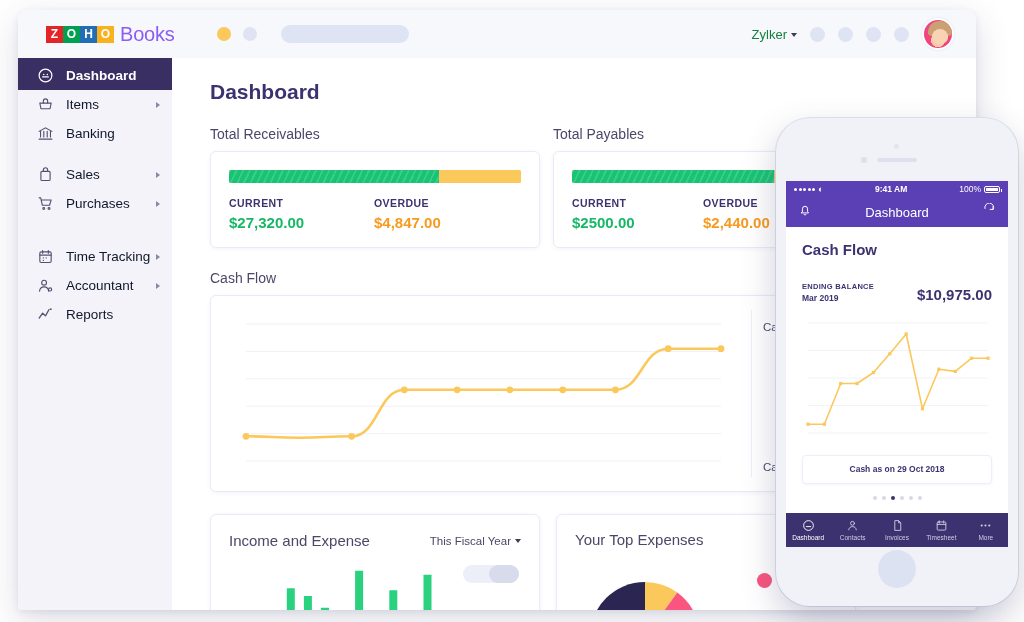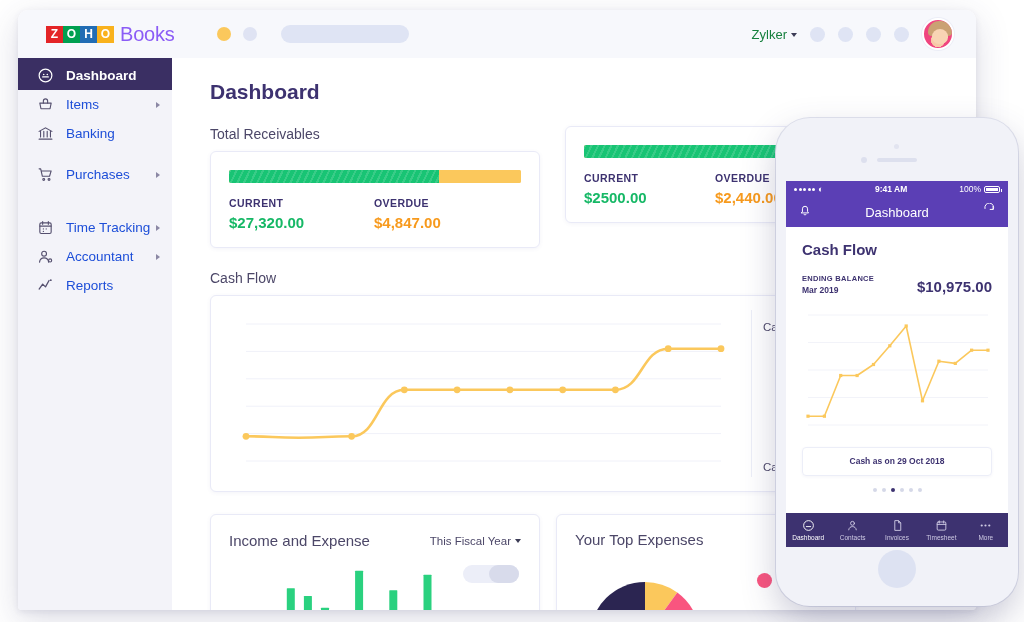--- a/index.html
+++ b/index.html
@@ -67,37 +67,37 @@
   .avatar::after{ content:""; position:absolute; left:8px; top:9px; width:16px; height:15px;
     background:#f8d4b4; border-radius:50% 50% 45% 45%; }
 
   
   .sidebar {
     position:absolute; left:0; top:48px; width:154px; bottom:0;
     background:#f3f3f9; border-top:3px solid #3a2f63;
   }
   .nav-item {
     display:flex; align-items:center; height:29px; padding-left:18px;
-    color:#1d4ed8; font-size:13.5px; position:relative; cursor:pointer;
+    color:#0f172a; font-size:13.5px; position:relative; cursor:pointer;
   }
   .nav-item .ico { width:18px; height:18px; margin-right:12px; flex:none;
     display:flex; align-items:center; justify-content:center; }
   .nav-item .ico svg { display:block; }
   .nav-item.active { background:#3a2f63; color:#ffffff; font-weight:bold; }
   .nav-arrow { position:absolute; right:12px; top:50%; margin-top:-3px;
     border-top:3.5px solid transparent; border-bottom:3.5px solid transparent;
     border-left:4.5px solid #8b87a4; }
   .nav-gap { height:12px; }
 
   
   .main { position:absolute; left:154px; top:48px; right:0; bottom:0;
     background:#ffffff; padding:22px 0 0 38px; overflow:hidden; }
   .page-title { font-size:21px; color:#3d3270; font-weight:bold; margin-bottom:22px; }
 
-  .cards-row { display:flex; gap:25px; }
+  .cards-row { display:flex; gap:13px; }
   .section-label { font-size:14px; color:#4c4768; margin-bottom:9px; }
   .card {
     background:#fff; border:1px solid #e9eaf7; border-radius:6px;
     box-shadow:0 1px 4px rgba(90,90,150,.07);
   }
   .receivables { width:330px; }
   .payables { width:300px; }
   .card-body { padding:18px 18px 16px 18px; }
   .progress { height:13px; border-radius:2px; display:flex; overflow:hidden;
     background:#fbc85c; }
@@ -159,21 +159,21 @@
   .sb-time { flex:1; text-align:center; font-weight:bold; }
   .sb-right { display:flex; align-items:center; gap:3px; }
   .sb-batt { width:16px; height:7px; border:1px solid #fff; border-radius:2px; position:relative; }
   .sb-batt::before { content:""; position:absolute; left:1px; top:1px; right:1px; bottom:1px; background:#fff; }
   .sb-batt::after { content:""; position:absolute; right:-3px; top:2px; width:1.5px; height:3px; background:#fff; }
   .navbar { height:30px; background:#5b3fb5; display:flex; align-items:center;
     justify-content:space-between; padding:0 12px; color:#fff; }
   .navbar-title { font-size:13px; }
   .phone-content { padding:14px 16px 0 16px; }
   .ph-title { font-size:15px; font-weight:bold; color:#3d3270; }
-  .ph-subrow { display:flex; align-items:flex-end; justify-content:space-between; margin-top:16px; }
+  .ph-subrow { display:flex; align-items:flex-end; justify-content:space-between; margin-top:24px; }
   .ph-balance-label { font-size:7.5px; font-weight:bold; color:#3d3270; letter-spacing:.3px; }
   .ph-balance-month { font-size:8.5px; font-weight:bold; color:#3d3270; margin-top:2px; }
   .ph-balance-amt { font-size:15px; font-weight:bold; color:#3d3270; }
   .ph-chart { margin-top:12px; height:128px; position:relative; }
   .ph-cash-box { margin-top:12px; border:1px solid #eceef8; border-radius:4px;
     padding:8px 0 9px 0; text-align:center; box-shadow:0 1px 3px rgba(90,90,150,.06); }
   .ph-cash-label { font-size:8.5px; font-weight:bold; color:#3d3270; }
   .ph-cash-amt { font-size:14px; font-weight:bold; color:#f7931e; margin-top:3px; }
   .ph-dots { display:flex; justify-content:center; gap:5px; margin-top:12px; }
   .ph-dots i { width:4px; height:4px; border-radius:50%; background:#d5d8e8; display:block; }
@@ -254,20 +254,30 @@
             <path d="M3 9l9-5 9 5"></path>
               <path d="M5 9v8M9.6 9v8M14.4 9v8M19 9v8"></path>
               <path d="M3 20h18"></path>
           </svg>
         </span>
         <span>Banking</span>
       </div>
 
       <div class="nav-gap"></div>
 
+      <div class="nav-item">
+        <span class="ico">
+          <svg width="17" height="17" viewBox="0 0 24 24" fill="none" stroke="#55506f" stroke-width="1.6" stroke-linejoin="round">
+            <rect x="5.5" y="7.5" width="13" height="13" rx="1.6"></rect>
+              <path d="M9 7.5V5.5a3 3 0 016 0v2"></path>
+          </svg>
+        </span>
+        <span>Sales</span>
+        <i class="nav-arrow"></i>
+      </div>
 
       <div class="nav-item">
         <span class="ico">
           <svg width="17" height="17" viewBox="0 0 24 24" fill="none" stroke="#55506f" stroke-width="1.6" stroke-linecap="round" stroke-linejoin="round">
             <path d="M3 4h2.2l2.4 10.5h10.1L20 7H6"></path>
               <circle cx="9.5" cy="19" r="1.3"></circle>
               <circle cx="17" cy="19" r="1.3"></circle>
           </svg>
         </span>
         <span>Purchases</span>
@@ -335,20 +345,21 @@
                 <div class="amount-block">
                   <div class="amount-label">OVERDUE</div>
                   <div class="amount-value amt-orange">$4,847.00</div>
                 </div>
               </div>
             </div>
           </div>
         </div>
 
         <div>
+          <div class="section-label">Total Payables</div>
           <div class="card payables">
             <div class="card-body">
               <div class="progress">
                 <div class="progress-fill" id="pay-fill" style="width: 77%;"></div>
                 <div class="progress-rest"></div>
               </div>
               <div class="amounts">
                 <div class="amount-block">
                   <div class="amount-label">CURRENT</div>
                   <div class="amount-value amt-green">$2500.00</div>

